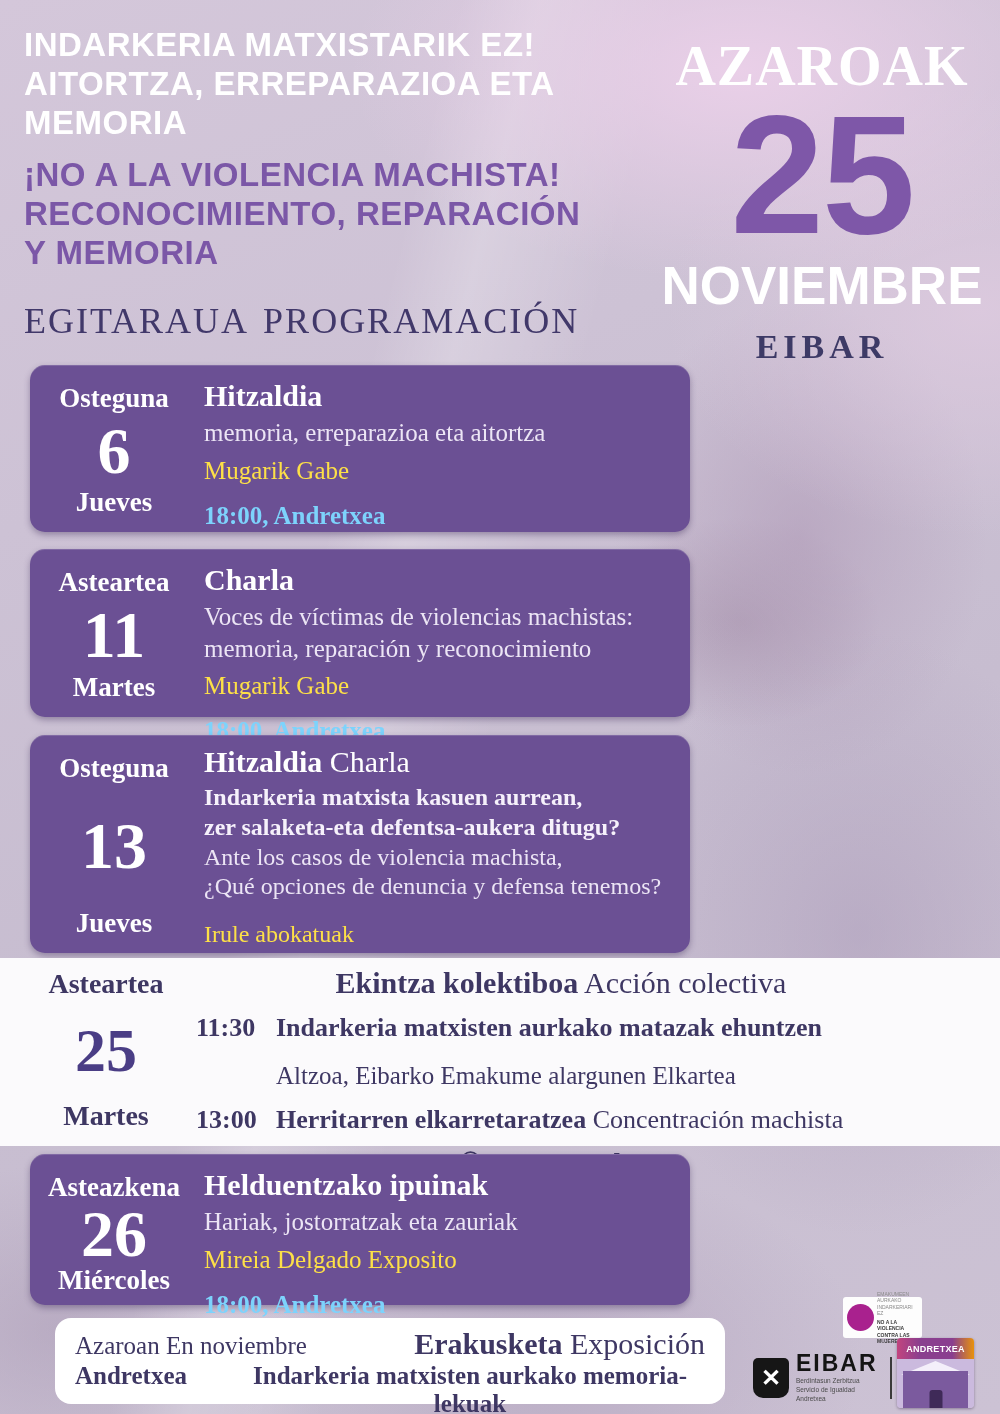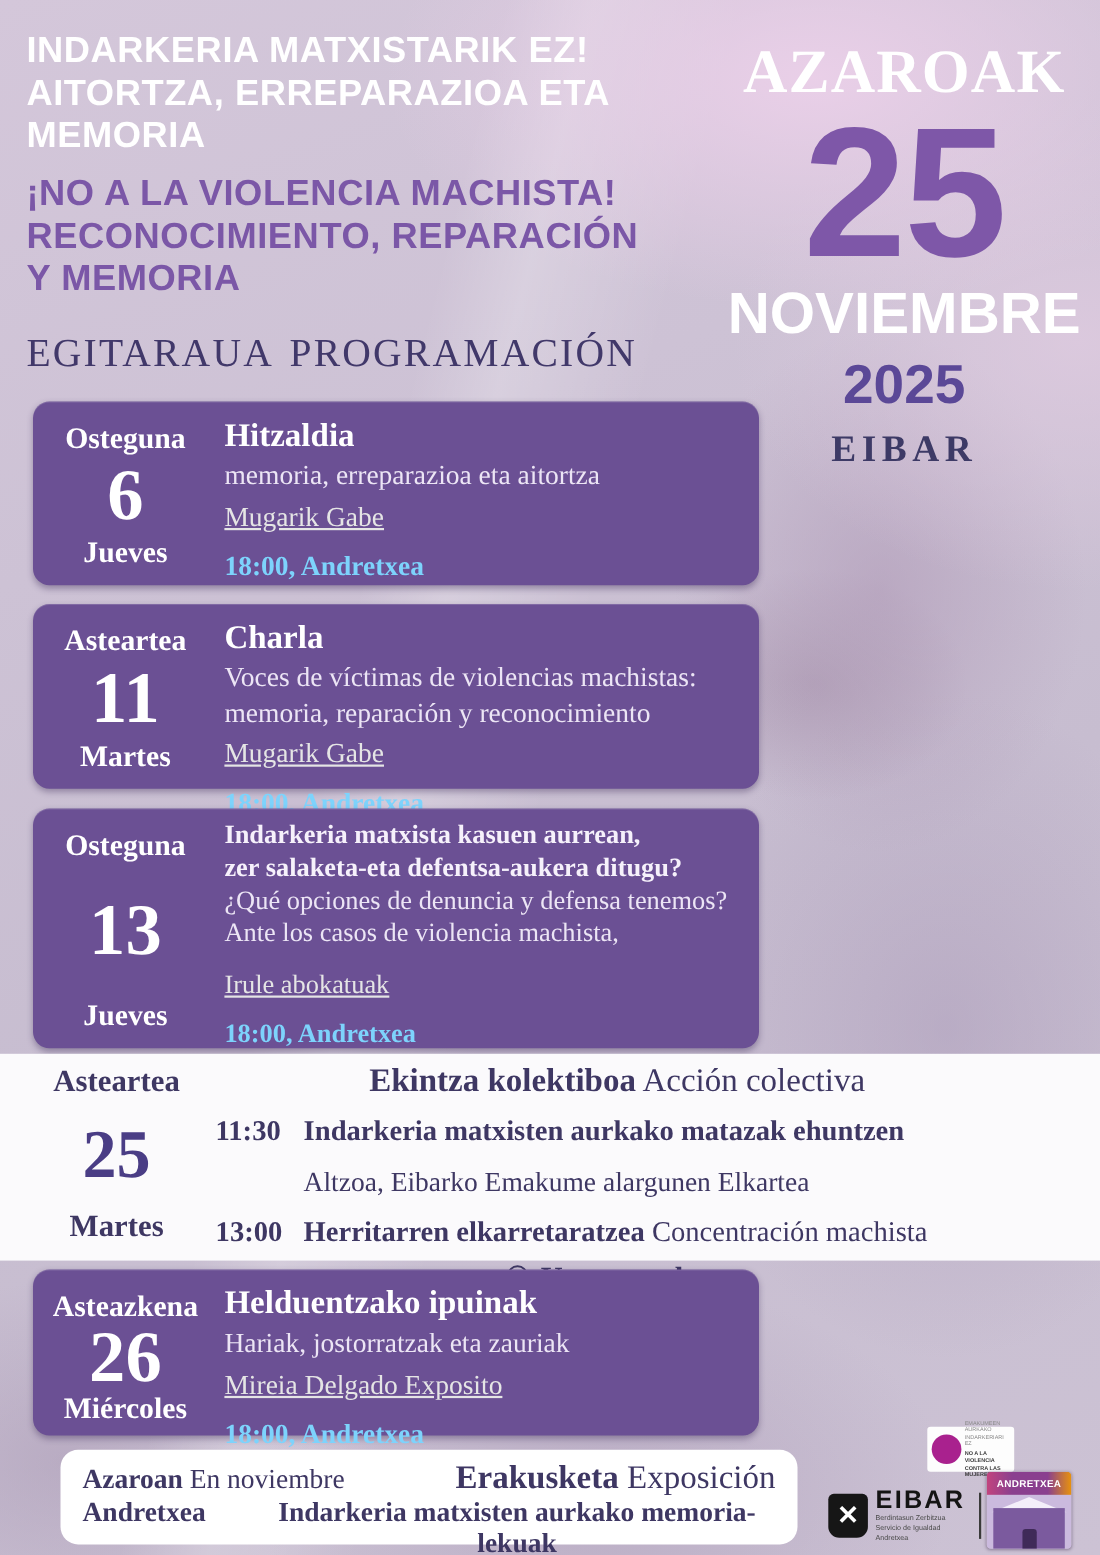--- a/index.html
+++ b/index.html
@@ -43,21 +43,21 @@
     display:flex;color:#fff;box-sizing:border-box;}
   .datecol{width:168px;display:flex;flex-direction:column;align-items:center;
     justify-content:space-between;padding:20px 0 16px;box-sizing:border-box;}
   .wd{font-size:27px;font-weight:bold;line-height:1;}
   .daynum{font-size:66px;font-weight:bold;line-height:1;}
   .econtent{flex:1;padding:14px 18px 12px 6px;}
   .etitle{font-size:30px;font-weight:bold;margin-bottom:5px;line-height:1.1;}
   .etitle .reg{font-weight:normal;}
   .eline{font-size:25px;color:#ece5f5;line-height:1.26;}
   .eline.b{font-weight:bold;color:#f6f1fb;}
-  .eorg{font-size:25px;color:#e5e5e5;margin-top:7px;line-height:1.2;text-decoration:underline;}
+  .eorg{font-size:25px;color:#fde047;margin-top:7px;line-height:1.2;}
   .etime{font-size:25px;font-weight:bold;margin-top:16px;color:#7dd3fc;}
   .box1{top:365px;height:167px;}
   .box2{top:549px;height:168px;}
   .box3{top:735px;height:218px;}
   .box3 .econtent{padding-top:10px;}
   .box3 .eline{font-size:24px;line-height:1.24;}
   .box3 .eorg{margin-top:18px;font-size:24px;}
   .box3 .etime{font-size:24px;}
   .box4{top:1154px;height:151px;}
 
@@ -75,21 +75,21 @@
   .band-row .rbold{font-weight:bold;}
   .band-row .rsub{font-weight:normal;font-size:25px;margin-top:18px;}
   .band-loc{margin-top:12px;text-align:center;font-size:28px;font-weight:bold;}
   .band-loc svg{vertical-align:-5px;margin-right:10px;}
 
   
   .expo{position:absolute;left:55px;top:1318px;width:670px;height:86px;background:#ffffff;
     border-radius:16px;box-sizing:border-box;padding:9px 20px 8px;color:#3e3763;}
   .expo-r1{display:flex;justify-content:space-between;align-items:baseline;}
   .expo-when{font-size:25px;}
-  .expo-when .b{font-weight:bold;}
+  .expo-when .b{font-weight:normal;}
   .expo-head{font-size:30px;}
   .expo-head .b{font-weight:bold;}
   .expo-r2{display:flex;align-items:baseline;margin-top:1px;}
   .expo-venue{font-size:25px;font-weight:bold;flex:0 0 160px;}
   .expo-bold{flex:1;text-align:center;font-size:25px;font-weight:bold;line-height:1.1;}
 
   
   .badge{position:absolute;left:843px;top:1297px;width:79px;height:41px;background:#fdfdfd;
     border-radius:3px;display:flex;align-items:center;padding:3px 4px;box-sizing:border-box;}
   .badge-circle{width:27px;height:27px;border-radius:50%;background:#a9218e;flex:0 0 27px;}
@@ -137,21 +137,20 @@
     <div>Y MEMORIA</div>
   </div>
   <div class="program">
     <span class="p1">EGITARAUA</span><span class="p2">PROGRAMACIÓN</span>
   </div>
 
   <div class="datebadge">
     <div class="db-month-eu">AZAROAK</div>
     <div class="db-day">25</div>
     <div class="db-month-es">NOVIEMBRE</div>
-    <div class="db-year">2025</div>
     <div class="db-city">EIBAR</div>
   </div>
 
   <div class="ebox box1">
     <div class="datecol">
       <div class="wd">Osteguna</div>
       <div class="daynum">6</div>
       <div class="wd">Jueves</div>
     </div>
     <div class="econtent">
@@ -177,24 +176,25 @@
     </div>
   </div>
 
   <div class="ebox box3">
     <div class="datecol">
       <div class="wd">Osteguna</div>
       <div class="daynum">13</div>
       <div class="wd">Jueves</div>
     </div>
     <div class="econtent">
+      <div class="etitle"><span>Hitzaldia</span> <span class="reg">Charla</span></div>
       <div class="eline b">Indarkeria matxista kasuen aurrean,</div>
       <div class="eline b">zer salaketa-eta defentsa-aukera ditugu?</div>
+      <div class="eline">Ante los casos de violencia machista,</div>
       <div class="eline">¿Qué opciones de denuncia y defensa tenemos?</div>
-      <div class="eline">Ante los casos de violencia machista,</div>
       <div class="eorg">Irule abokatuak</div>
       <div class="etime">18:00, Andretxea</div>
     </div>
   </div>
 
   <div class="band">
     <div class="band-datecol">
       <div class="wd2">Asteartea</div>
       <div class="daynum2">25</div>
       <div class="wd2">Martes</div>

